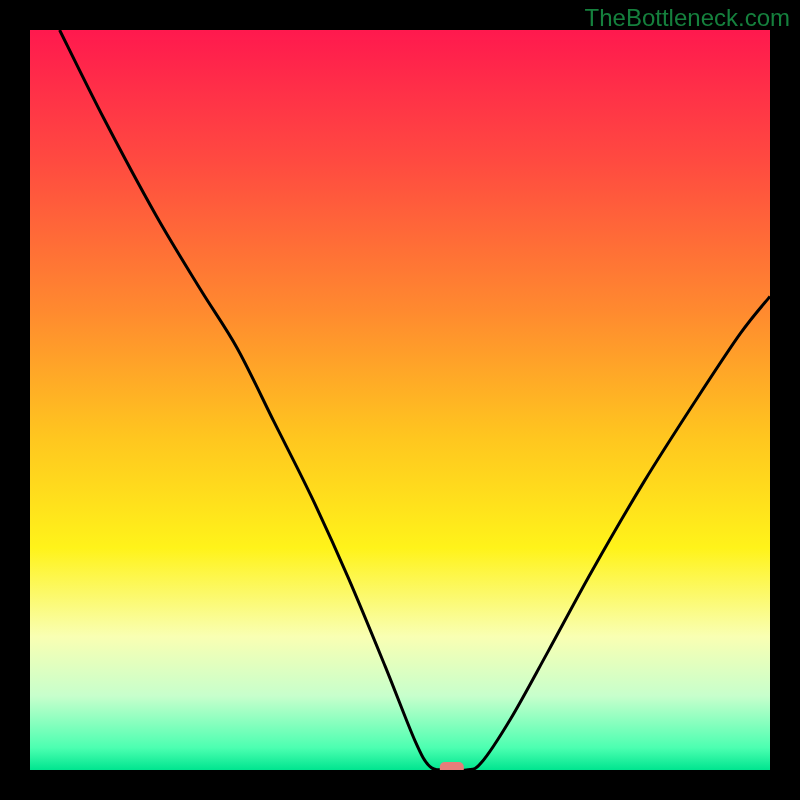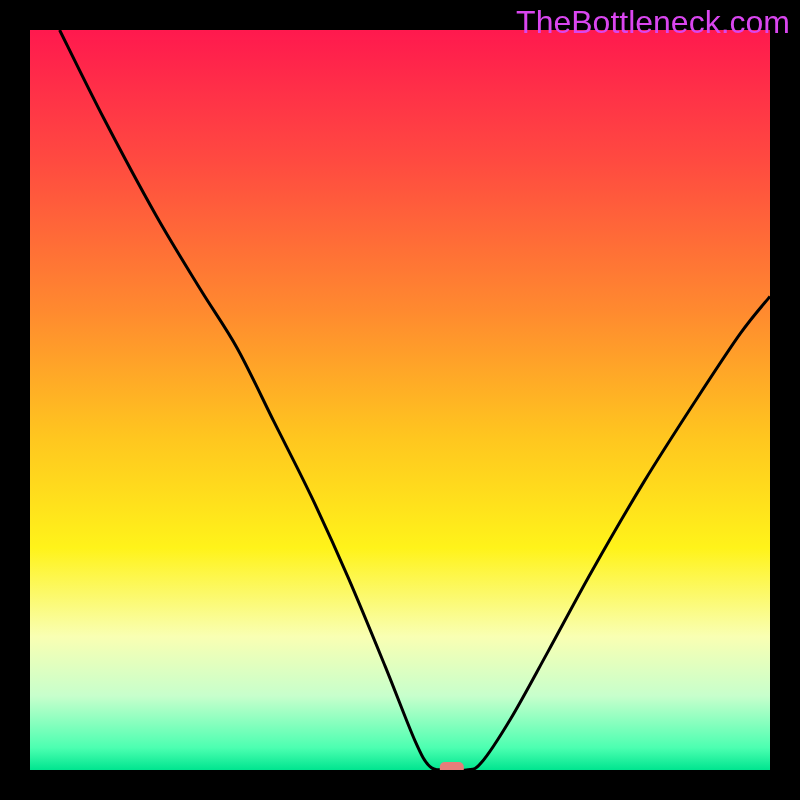--- a/index.html
+++ b/index.html
@@ -7,23 +7,23 @@
     padding: 0;
     width: 800px;
     height: 800px;
     background: #000;
     overflow: hidden;
   }
   .watermark {
     position: absolute;
     top: 4px;
     right: 10px;
-    color: #d946ef;
+    color: #15803d;
     font-family: Arial, Helvetica, sans-serif;
-    font-size: 32px;
+    font-size: 24px;
     z-index: 10;
     font-weight: 400;
   }
   .chart-stage {
     position: absolute;
     left: 30px;
     top: 30px;
     width: 740px;
     height: 740px;
   }

